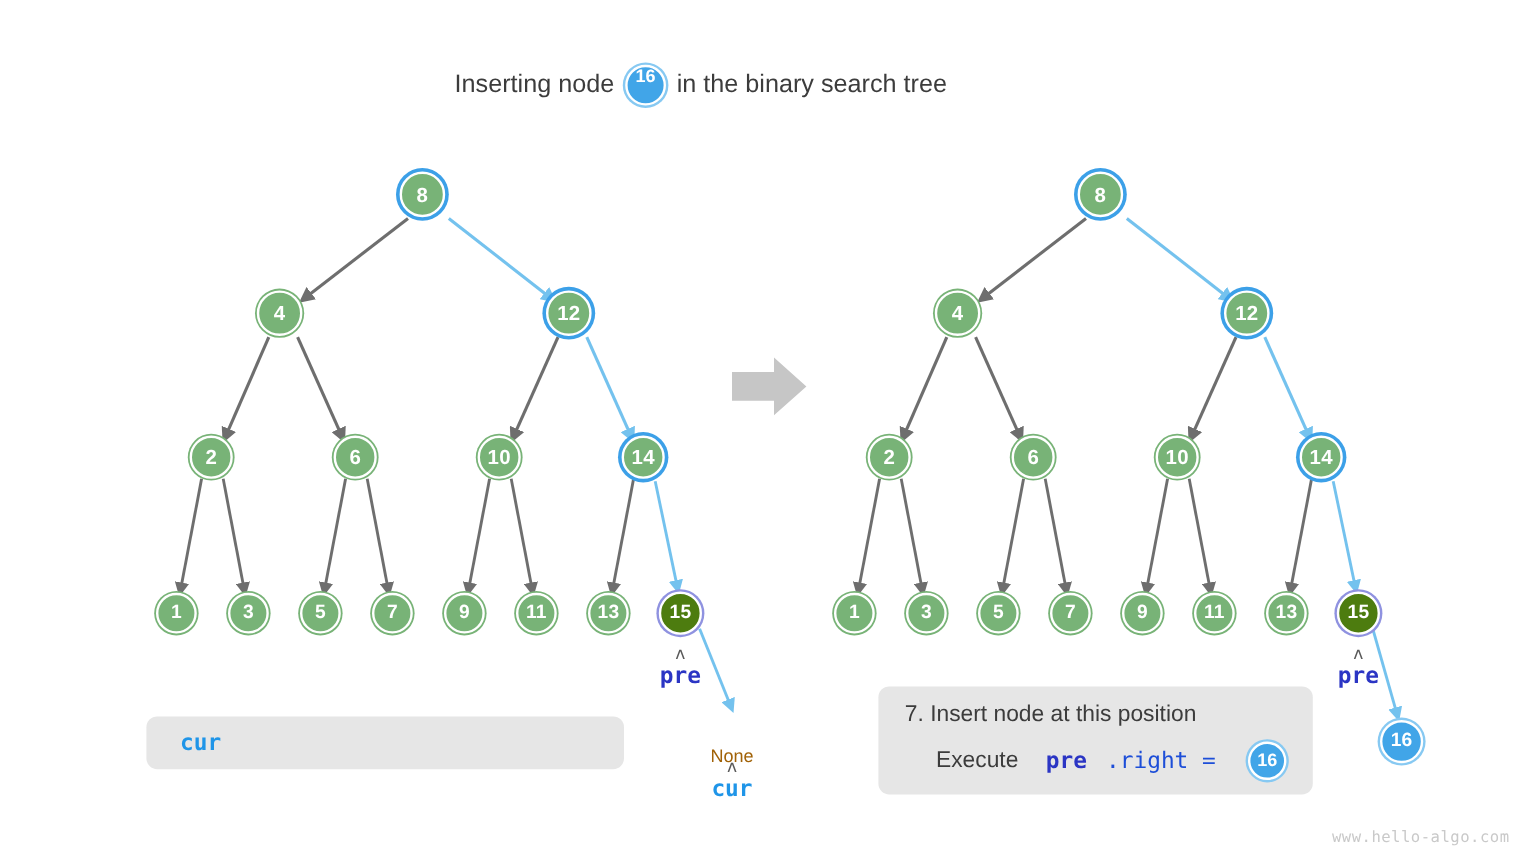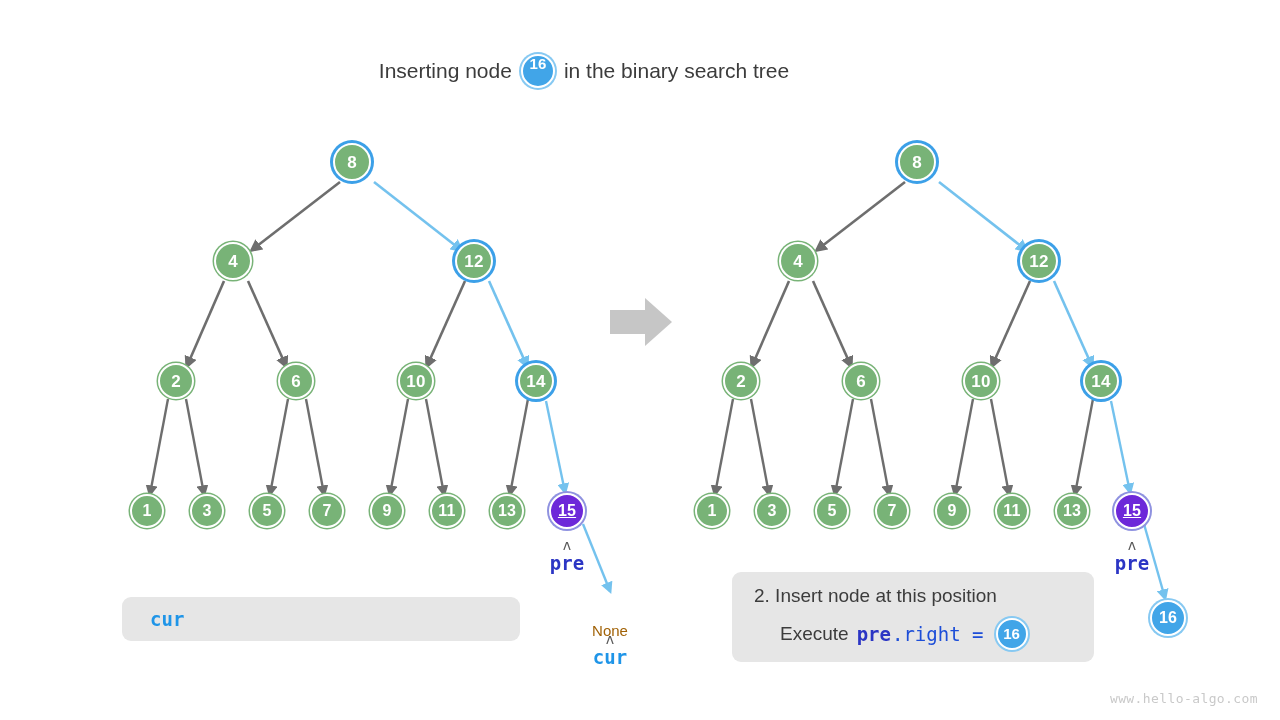--- a/index.html
+++ b/index.html
@@ -79,24 +79,23 @@
     box-shadow: 0 0 0 1.5px #78b377;
   }
   
   .n-green-hl {
     background: #78b377;
     border: 2px solid #ffffff;
     box-shadow: 0 0 0 3px #3ca0e8;
   }
   
   .n-purple {
-    background: #6d28d9;
+    background: #4d7c0f;
     border: 2px solid #ffffff;
     box-shadow: 0 0 0 2px #8f92e0;
-    text-decoration: underline;
   }
   
   .n-blue {
     background: #41a5e8;
     border: 2px solid #ffffff;
     box-shadow: 0 0 0 2px #87c9f2;
   }
 
   
   .ptr {
@@ -354,23 +353,23 @@
   </div>
 
   <div class="caption" style="left:122px;top:597px;width:398px;height:44px;padding:0 20px;display:flex;align-items:center;">
     <div class="line">
       <span class="mono mono-cur" style="margin-left:8px;">cur</span>
     </div>
   </div>
 
   <div class="caption" style="left:732px;top:572px;width:362px;height:90px;padding:14px 22px;display:flex;flex-direction:column;justify-content:center;gap:11px;">
     <div class="line">
-      <span>2. Insert node at this position</span>
-    </div>
-    <div class="line" style="padding-left:26px;">
+      <span>7. Insert node at this position</span>
+    </div>
+    <div class="line" style="padding-left:26px;justify-content:space-between;">
       <span>Execute</span>
       <span class="mono mono-pre" style="margin-left:8px;">pre</span>
       <span class="mono mono-dim" style="margin-left:1px;">.right =</span>
       <span class="chip n-blue" style="width:32px;height:32px;font-size:15px;margin-left:12px;flex:0 0 auto;">
           <span>16</span>
         </span>
     </div>
   </div>
 
   <div class="watermark">www.hello-algo.com</div>

